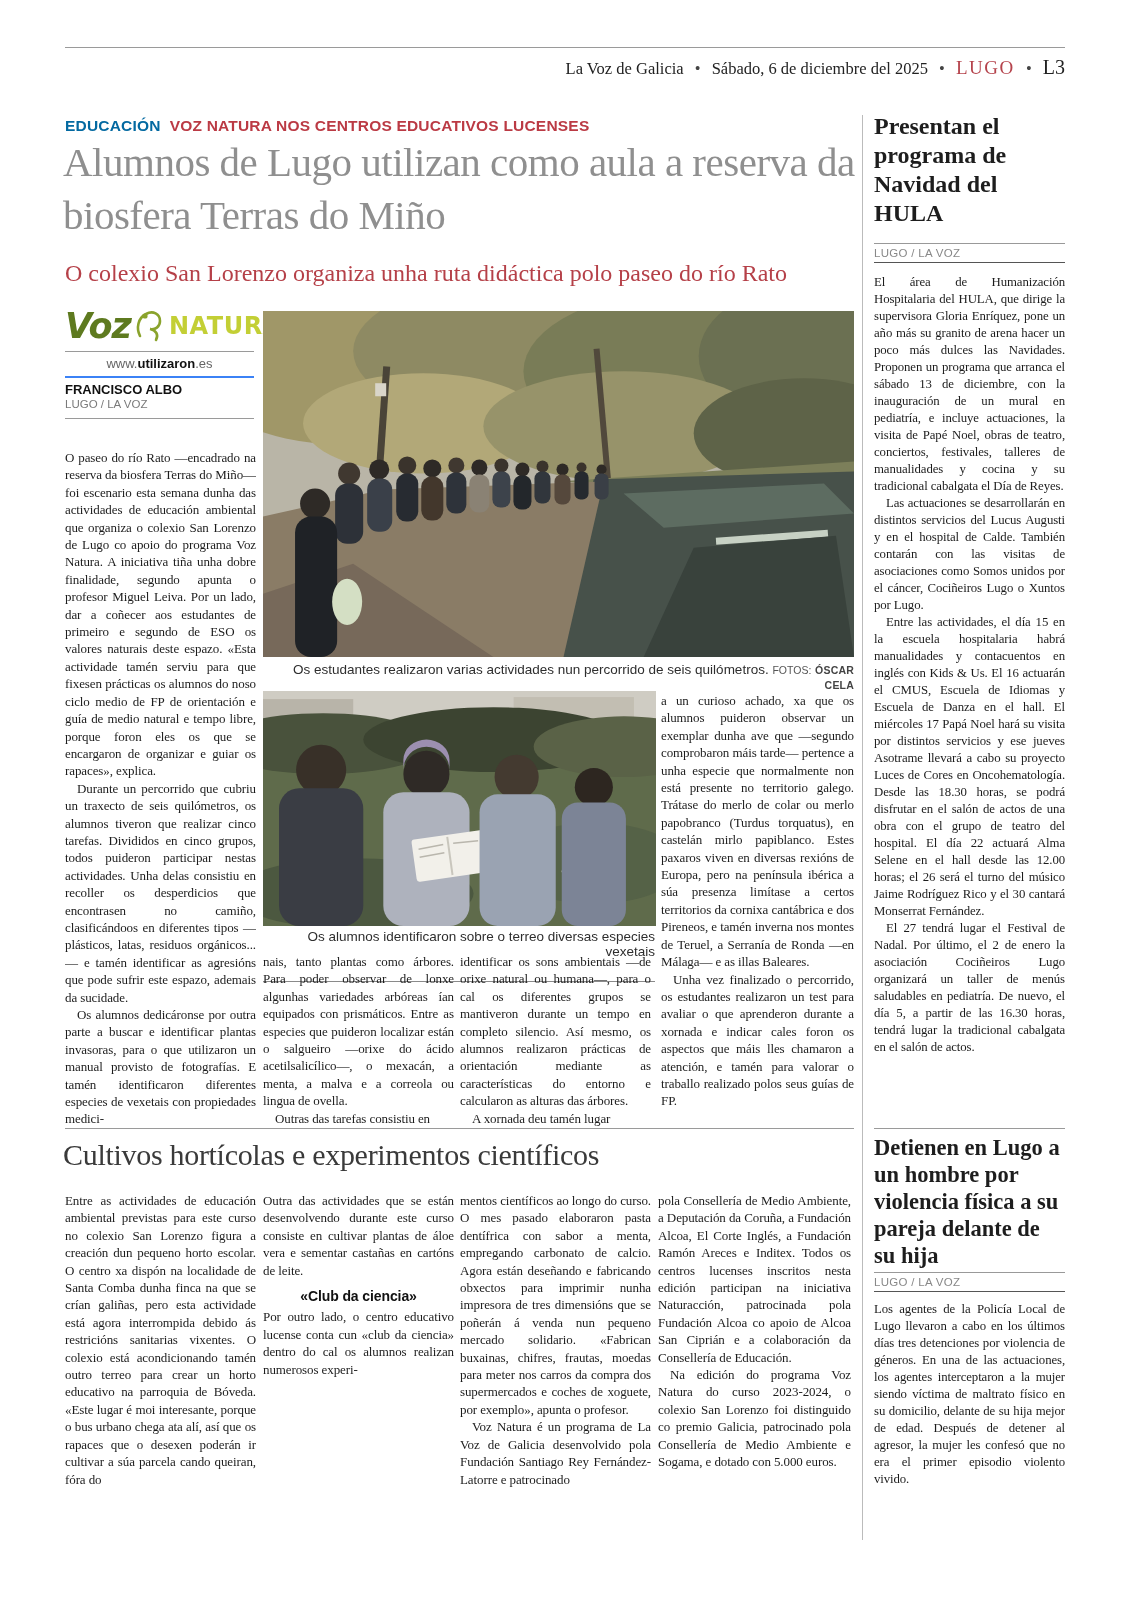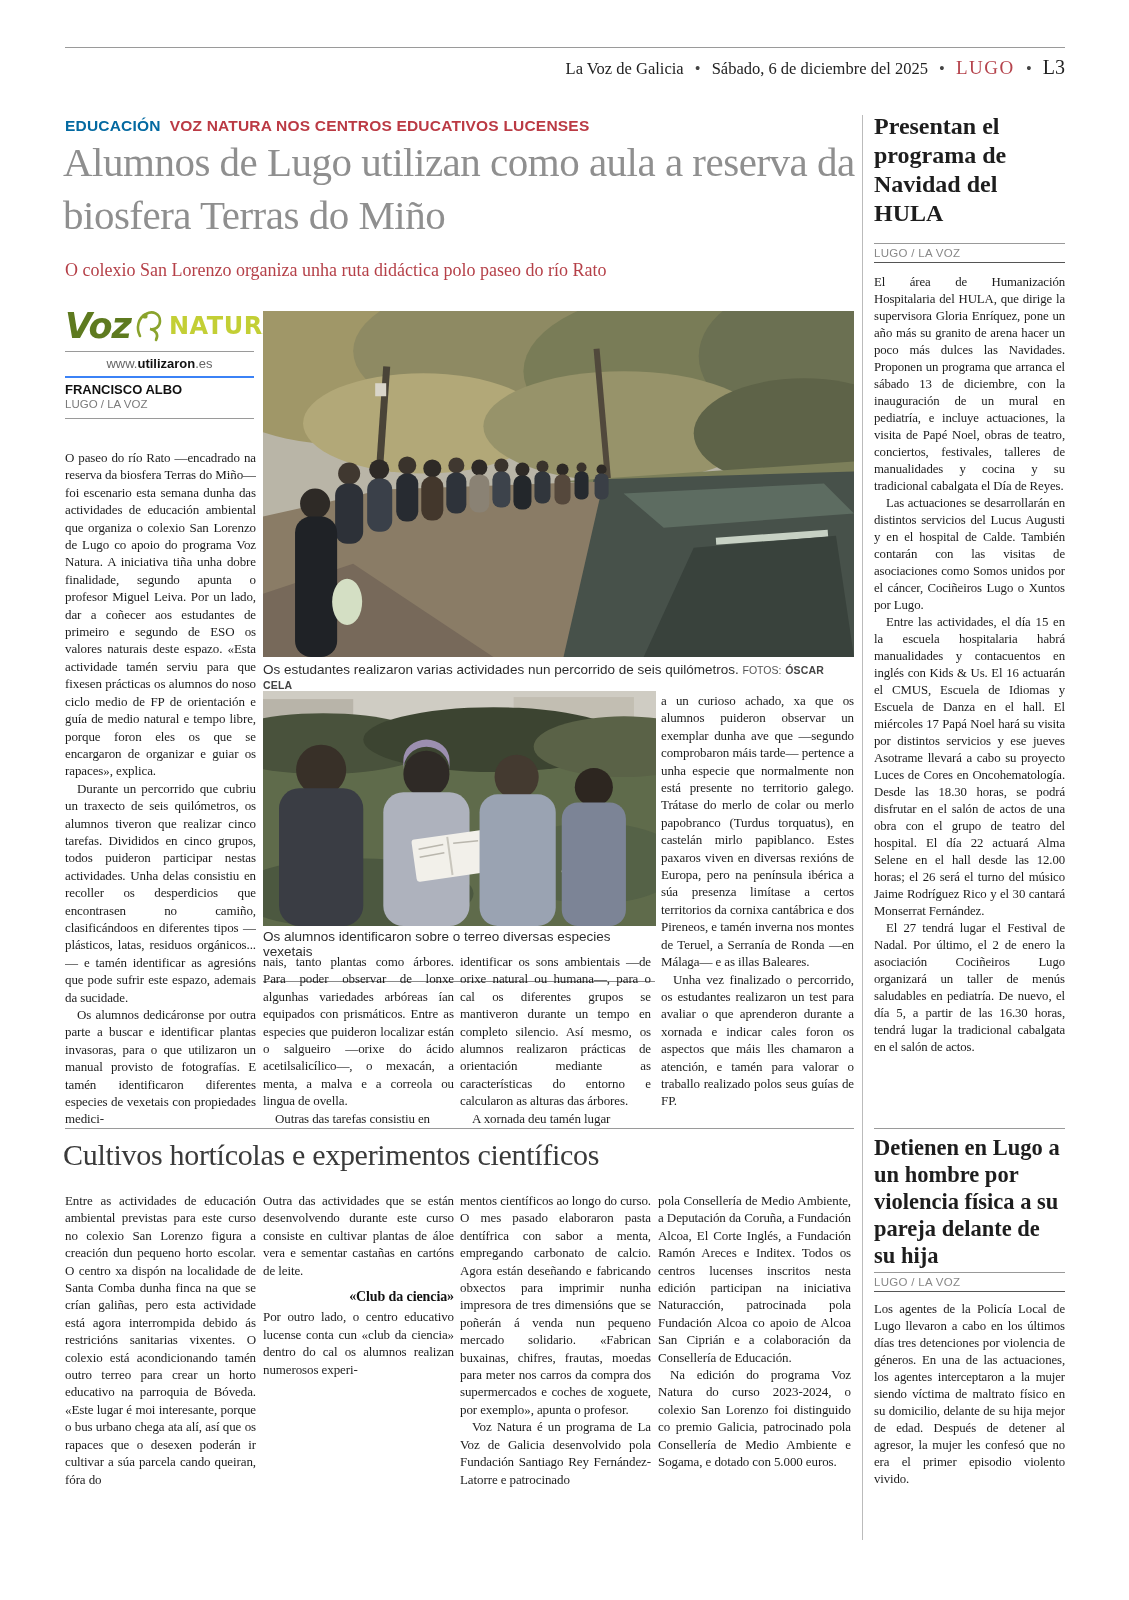--- a/index.html
+++ b/index.html
@@ -15,50 +15,50 @@
   .header-line { left:65px; top:56px; width:1000px; text-align:right; font-size:16.5px; color:#222; }
   .header-line .sep { color:#444; padding:0 7px; }
   .section-red { color:#b5434c; font-size:19px; letter-spacing:1.5px; }
   .page-no { font-size:20px; }
 
   
   .kicker { left:65px; top:117px; font-family:"Liberation Sans", sans-serif; font-weight:bold; font-size:15.5px; letter-spacing:.2px; }
   .kicker .k1 { color:#0369a1; margin-right:9px; }
   .kicker .k2 { color:#bb3a44; }
   .headline { left:63px; top:136px; width:795px; font-size:41px; line-height:53px; color:#8f8f8f; letter-spacing:-.5px; }
-  .subhead { left:65px; top:260px; width:795px; font-size:18px; color:#b54048; }
+  .subhead { left:65px; top:260px; width:795px; font-size:24px; color:#b54048; }
 
   
   .logoblock { left:65px; top:306px; width:189px; }
   .logo-row { display:flex; align-items:center; }
   .logo-voz { font-family:"DejaVu Sans", sans-serif; font-weight:bold; font-style:italic; font-size:35px; color:#5e7a1f; letter-spacing:-1px; }
   .logo-natura { font-family:"DejaVu Sans", sans-serif; font-weight:bold; font-size:24px; color:#c3cf35; letter-spacing:.5px; margin-left:2px; }
   .logo-url { text-align:center; font-family:"Liberation Sans", sans-serif; font-size:13px; color:#666; padding:4px 0 5px; border-top:1px solid #9a9a9a; margin-top:5px; }
   .logo-url b { color:#111; }
   .byline-author { border-top:2px solid #3b82f6; font-family:"Liberation Sans", sans-serif; font-weight:bold; font-size:13px; color:#111; padding-top:4px; }
   .byline-place { font-family:"Liberation Sans", sans-serif; font-size:11.5px; color:#7a7a7a; padding:1px 0 8px; border-bottom:1px solid #9a9a9a; }
 
   
   .col { font-size:13px; line-height:17.4px; letter-spacing:-.1px; overflow:hidden; }
   .col p { margin:0; text-align:justify; }
   .col p + p { text-indent:12px; }
-  .col p.subhead-inline { font-family:Liberation Serif, serif; font-weight:bold; font-size:14px; text-indent:0; text-align:right; margin:9px 0 3px; color:#111; }
+  .col p.subhead-inline { font-family:Liberation Sans, sans-serif; font-weight:bold; font-size:14px; text-indent:0; text-align:center; margin:9px 0 3px; color:#111; }
   .col p.subhead-inline + p { text-indent:0; }
 
   .col-a1 { left:65px;  top:449px; width:191px; height:678px; }
   .col-a2 { left:263px; top:953px; width:191px; height:175px; }
   .col-a3 { left:460px; top:953px; width:191px; height:175px; }
   .col-a4 { left:661px; top:692px; width:193px; height:437px; }
 
   
   .photo { overflow:hidden; background:#9a9a8e; }
   .photo svg { display:block; width:100%; height:100%; }
   .photo1 { left:263px; top:311px; width:591px; height:346px; }
   .photo2 { left:263px; top:691px; width:393px; height:235px; }
-  .caption { font-family:"Liberation Sans", sans-serif; font-size:13.5px; color:#2e2e2e; }
+  .caption { font-family:"Liberation Sans", sans-serif; font-size:13.5px; color:#2e2e2e;text-align:right; }
   .cap1 { left:263px; top:662px; width:591px; }
   .cap2 { left:263px; top:929px; width:392px; border-bottom:1px solid #8a8a8a; padding-bottom:22px; }
   .credit-label { font-size:10.5px; color:#555; }
   .credit-name { font-size:10.5px; color:#444; font-weight:bold; letter-spacing:.2px; }
 
   
   .rule-bottom { left:65px; top:1128px; width:789px; border-top:1px solid #9a9a9a; }
   .bottom-headline { left:63px; top:1138px; width:790px; font-size:30px; color:#3a3a3a; letter-spacing:-.3px; }
   .col-b1 { left:65px;  top:1192px; width:191px; height:352px; }
   .col-b2 { left:263px; top:1192px; width:191px; height:352px; }

